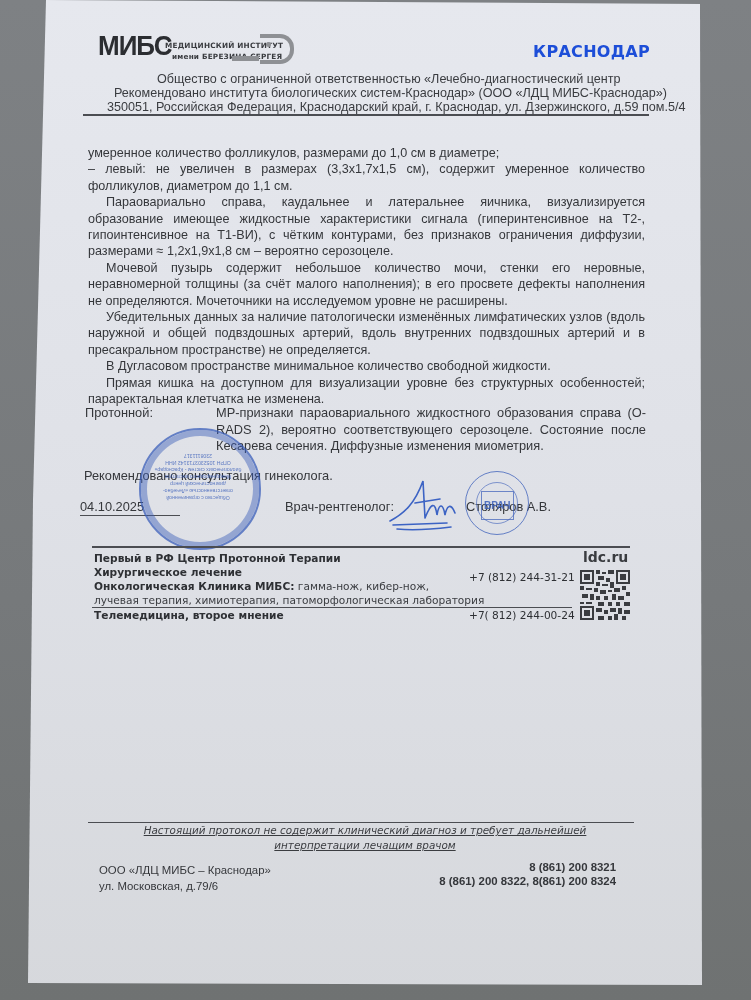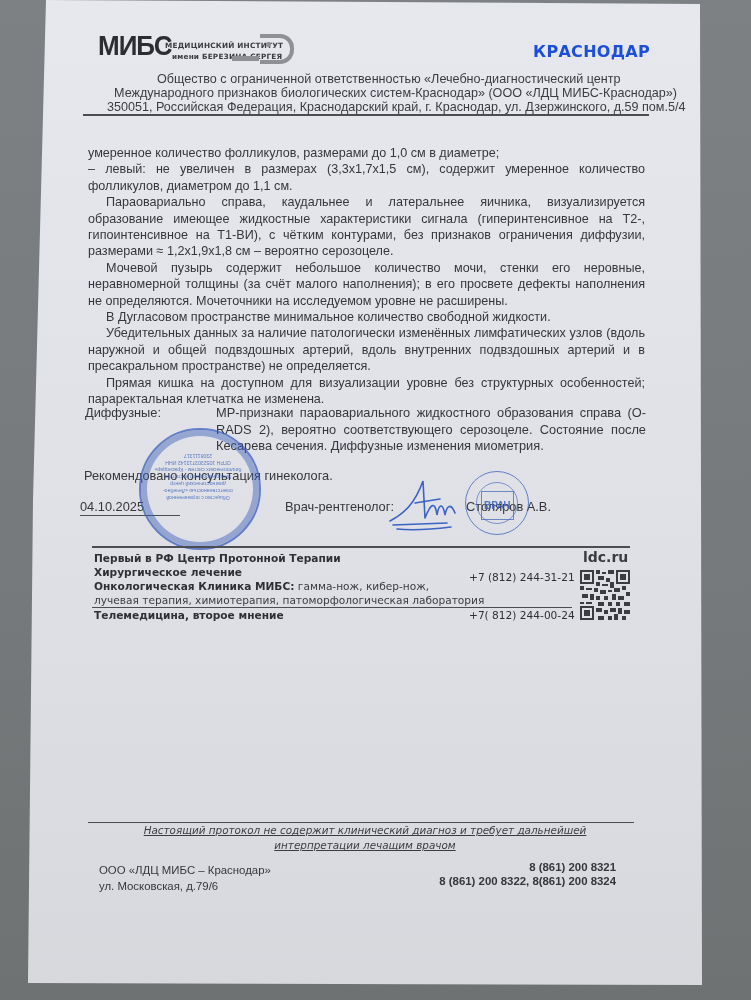--- a/index.html
+++ b/index.html
@@ -62,35 +62,35 @@
 
 <div class="abs logo-main">МИБС</div>
 <div class="abs logo-sub" style="top:41px;">МЕДИЦИНСКИЙ ИНСТИТУТ</div>
 <div class="abs logo-sub" style="top:52px; left:172px;">имени БЕРЕЗИНА СЕРГЕЯ</div>
 <div class="abs logo-arc"></div>
 <div class="abs logo-dot"></div>
 <div class="abs logo-bar"></div>
 <div class="abs city">КРАСНОДАР</div>
 
 <div class="abs hdr-line" style="left:157px; top:72px;">Общество с ограниченной ответственностью «Лечебно-диагностический центр</div>
-<div class="abs hdr-line" style="left:114px; top:86px;">Международного признаков биологических систем-Краснодар» (ООО «ЛДЦ МИБС-Краснодар»)</div>
+<div class="abs hdr-line" style="left:114px; top:86px;">Рекомендовано института биологических систем-Краснодар» (ООО «ЛДЦ МИБС-Краснодар»)</div>
 <div class="abs hdr-line" style="left:107px; top:100px;">350051, Российская Федерация, Краснодарский край, г. Краснодар, ул. Дзержинского, д.59 пом.5/4</div>
 <div class="abs rule" style="left:83px; top:114px; width:566px;"></div>
 
 <div class="abs body-text">
   <p>умеренное количество фолликулов, размерами до 1,0 см в диаметре;</p>
   <p>– левый: не увеличен в размерах (3,3x1,7x1,5 см), содержит умеренное количество фолликулов, диаметром до 1,1 см.</p>
   <p class="indent">Параовариально справа, каудальнее и латеральнее яичника, визуализируется образование имеющее жидкостные характеристики сигнала (гиперинтенсивное на Т2-, гипоинтенсивное на Т1-ВИ), с чётким контурами, без признаков ограничения диффузии, размерами ≈ 1,2x1,9x1,8 см – вероятно серозоцеле.</p>
   <p class="indent">Мочевой пузырь содержит небольшое количество мочи, стенки его неровные, неравномерной толщины (за счёт малого наполнения); в его просвете дефекты наполнения не определяются. Мочеточники на исследуемом уровне не расширены.</p>
+  <p class="indent">Убедительных данных за наличие патологически изменённых лимфатических узлов (вдоль наружной и общей подвздошных артерий, вдоль внутренних подвздошных артерий и в пресакральном пространстве) не определяется.</p>
   <p class="indent">В Дугласовом пространстве минимальное количество свободной жидкости.</p>
-  <p class="indent">Убедительных данных за наличие патологически изменённых лимфатических узлов (вдоль наружной и общей подвздошных артерий, вдоль внутренних подвздошных артерий и в пресакральном пространстве) не определяется.</p>
   <p class="indent">Прямая кишка на доступном для визуализации уровне без структурных особенностей; параректальная клетчатка не изменена.</p>
 </div>
 
-<div class="abs concl-label">Диффузные:</div>
+<div class="abs concl-label">Протонной:</div>
 <div class="abs concl-text">МР-признаки параовариального жидкостного образования справа (O-RADS 2), вероятно соответствующего серозоцеле. Состояние после Кесарева сечения. Диффузные изменения миометрия.</div>
 <div class="abs reco">Рекомендовано консультация гинеколога.</div>
 <div class="abs date">04.10.2025</div>
 <div class="abs doctor-label">Врач-рентгенолог:</div>
 <div class="abs doctor-name">Столяров А.В.</div>
 
 <div class="abs stamp-round"></div>
 <div class="abs stamp-inner-text">Общество с ограниченной ответственностью «Лечебно-диагностический центр Международного института биологических систем - Краснодар» ОГРН 1052303713142 ИНН 2308111317</div>
 
 <svg class="abs signature" width="90" height="60" viewBox="0 0 90 60">

